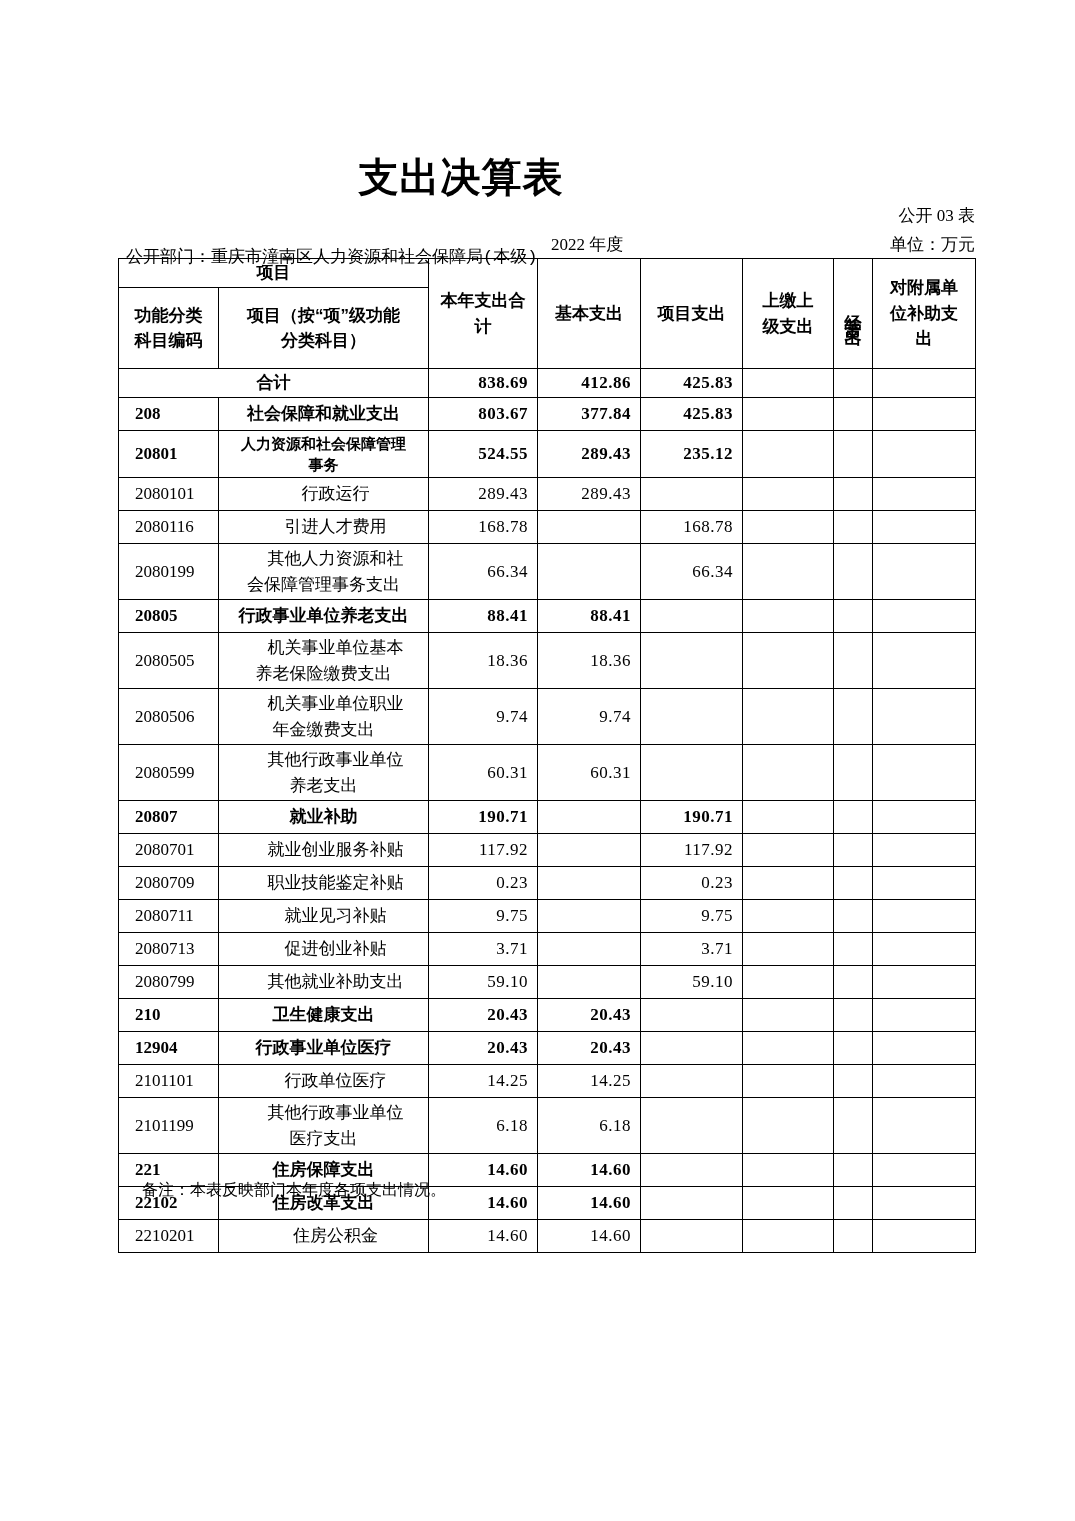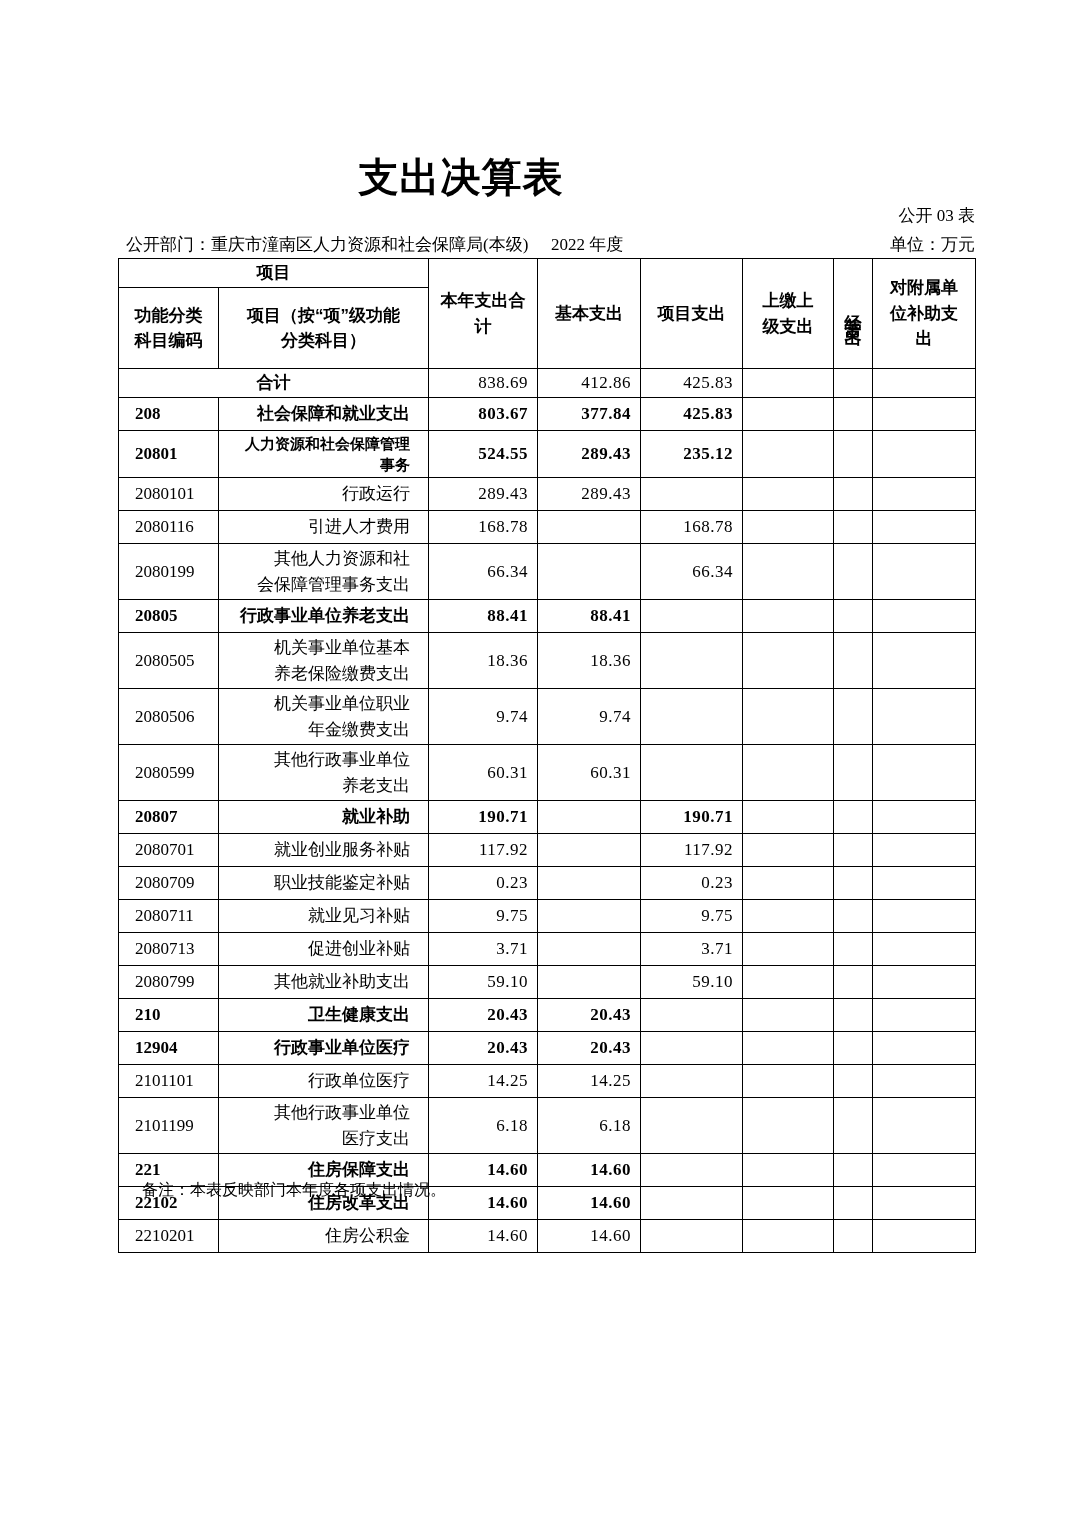--- a/index.html
+++ b/index.html
@@ -14,21 +14,21 @@
     font-size:40px; font-weight:bold; letter-spacing:1px;
   }
   .table-no {
     position:absolute; top:204px; left:118px; width:857px;
     text-align:right; font-size:17px;
   }
   .meta-row {
     position:absolute; top:233px; left:118px; width:857px; height:24px;
     font-size:17px;
   }
-  .meta-dept { position:absolute; left:8px; top:0; }
+  .meta-dept { position:absolute; left:8px; top:12px;font-family:Liberation Mono, monospace; }
   .meta-year { position:absolute; left:433px; top:0; }
   .meta-unit { position:absolute; right:0; top:0; }
 
   table.report {
     position:absolute; top:258px; left:118px; width:857px;
     border-collapse:collapse; table-layout:fixed; font-size:17px;
   }
   .report th, .report td {
     border:1px solid #000; padding:0; overflow:hidden;
     vertical-align:middle;
@@ -39,34 +39,34 @@
   }
   tr.hr1 th { height:28px; }
   tr.hr2 th { height:80px; }
   .vert-text {
     display:inline-block; writing-mode:vertical-rl; text-orientation:upright;
     letter-spacing:5px; line-height:1;
   }
   .report tbody td { height:28px; line-height:1.5; }
   td.code { text-align:left; padding-left:16px; }
   td.name {
-    text-align:right; padding:2px 18px; white-space:pre-line; line-height:1.55;
+    text-align:center; padding:2px 18px; white-space:pre-line; line-height:1.55;
   }
   tr.item td.name { text-indent:24px; }
   td.num { text-align:right; padding-right:9px; letter-spacing:0.5px; }
   tr.cat td { font-weight:bold; }
   tr.cat td.name {
     font-family:"Liberation Sans", sans-serif; text-indent:0;
   }
   td.name.small { font-size:15px; line-height:1.4; }
   tr.total td.label {
     font-weight:bold; text-align:center;
     font-family:"Liberation Sans", sans-serif;
   }
-  tr.total td.num { font-weight:normal;padding-left:36px; }
+  tr.total td.num { font-weight:bold;padding-left:36px; }
   .note {
     position:absolute; top:1180px; left:142px; font-size:16px;font-family:Liberation Serif, serif;
   }
 </style>
 </head>
 <body>
 
 <h1 class="title">支出决算表</h1>
 
 <div class="table-no">公开 03 表</div>

